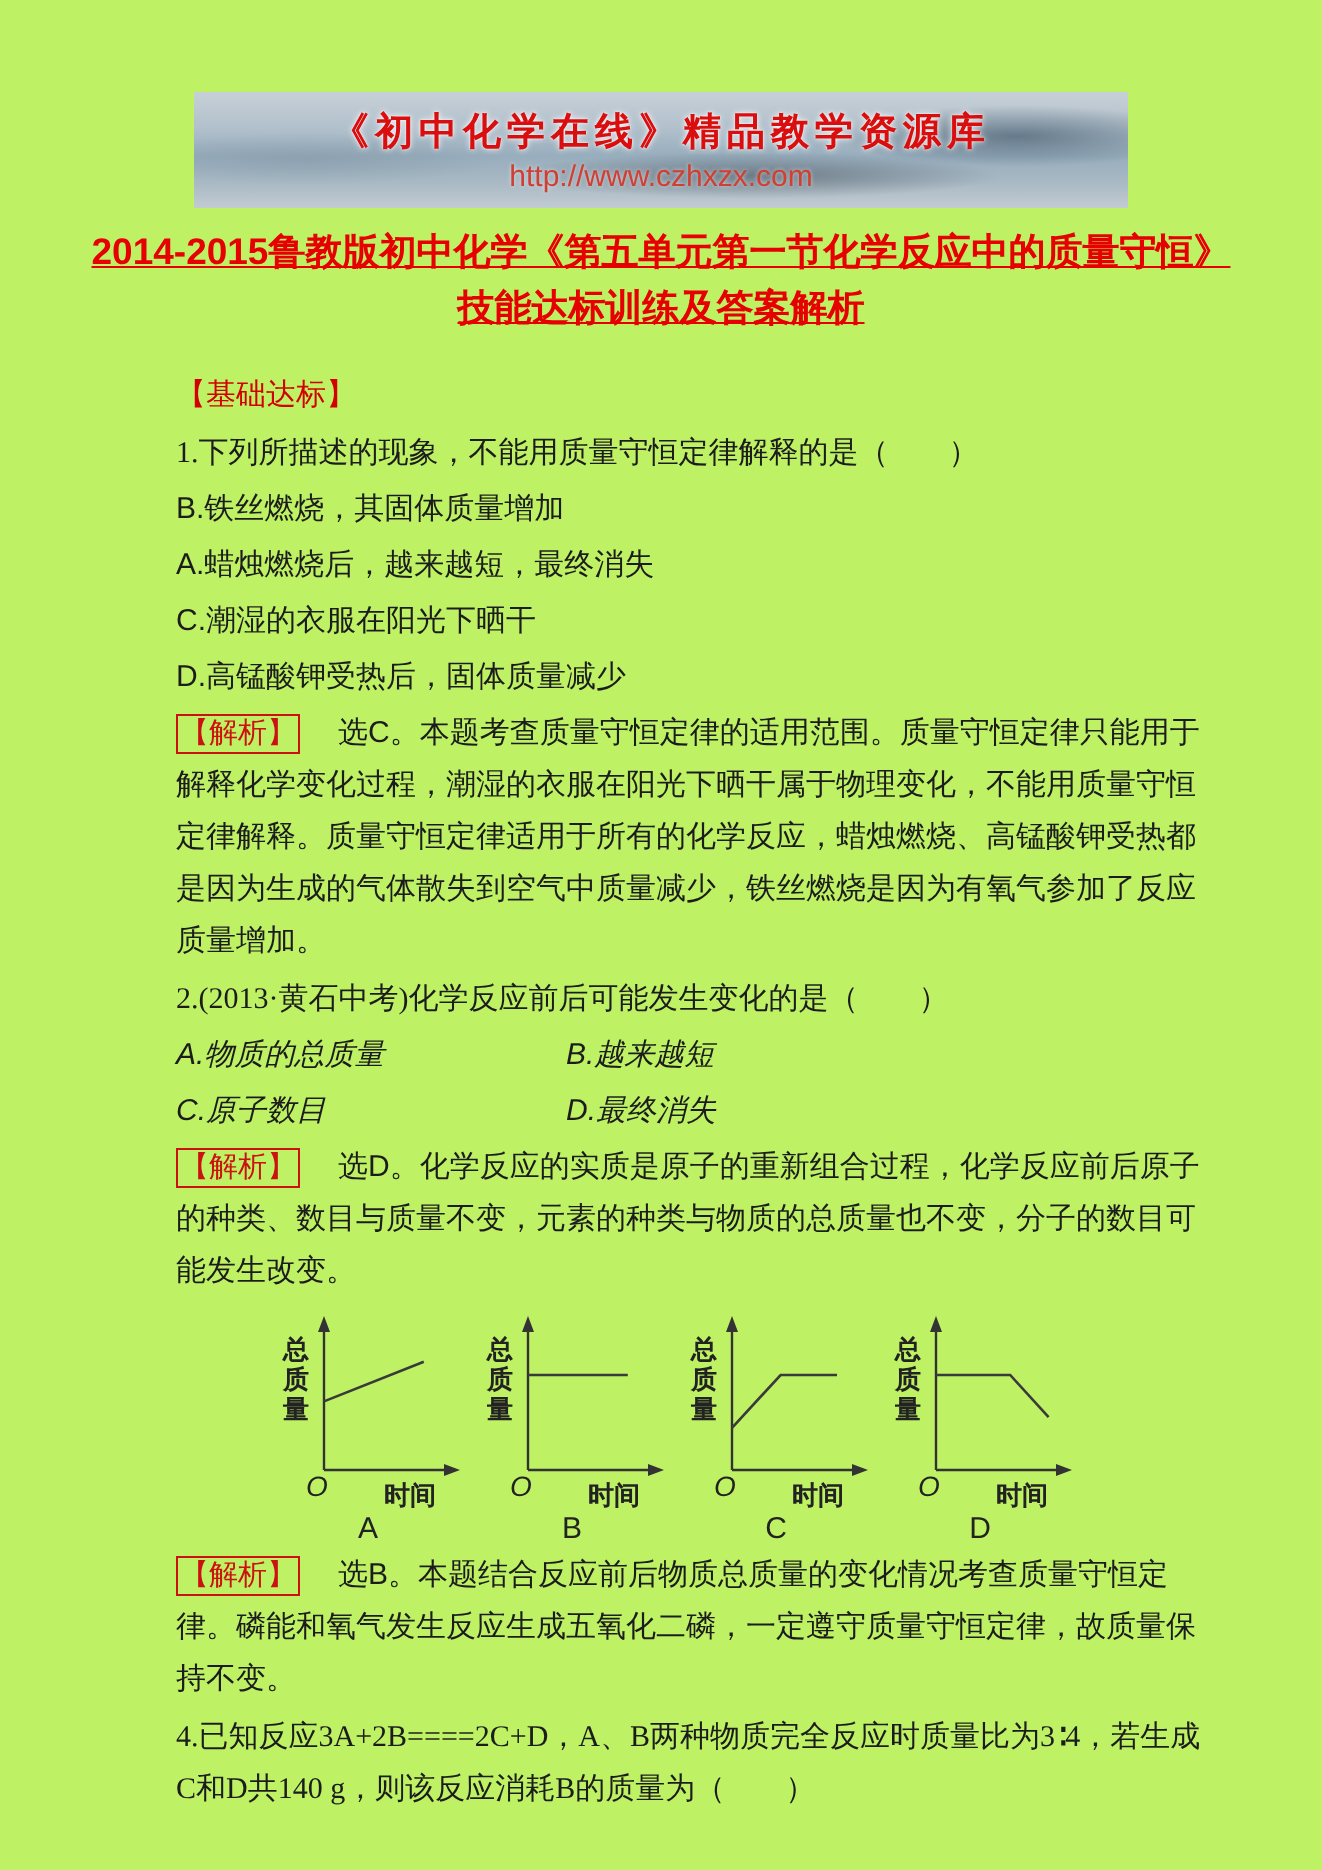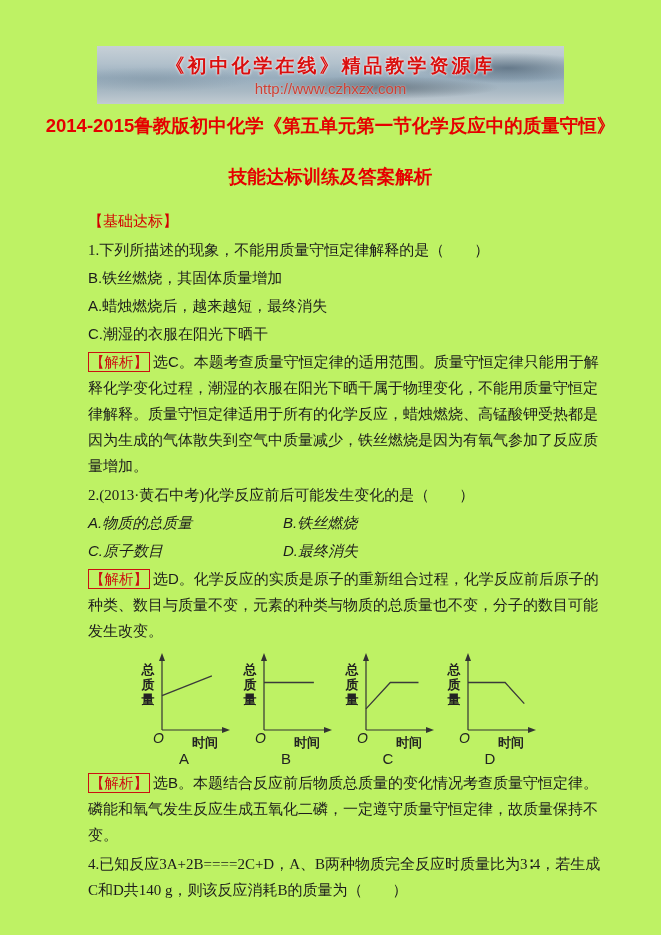--- a/index.html
+++ b/index.html
@@ -49,22 +49,23 @@
 
   
   .doc-title {
     margin: 9px 30px 0 30px;
     text-align: center;
     color: #e60000;
     font-weight: bold;
     font-size: 18.5px;
     line-height: 26px;
     white-space: nowrap;
-  }
-  .doc-title.second { margin-top: 25px; }
+    text-decoration: underline;
+  }
+  .doc-title.second { margin-top: 2px; }
 
   
   .content {
     margin: 10px 60px 0 88px;
     font-size: 15px;
     line-height: 26px;
   }
   .section-heading {
     color: #d40000;
     font-size: 15px;
@@ -78,21 +79,21 @@
     margin: 0 0 2px 0;
     font-style: italic;
   }
   .analysis { margin: 0 0 3px 0; }
   .analysis-label {
     display: inline-block;
     color: #cc1111;
     border: 1px solid #cc1111;
     line-height: 18px;
     padding: 0 1px;
-    margin-right: 3px;
+    margin-right: 19px;
     font-size: 14.5px;
     vertical-align: baseline;
   }
 
   
   .charts-row {
     display: flex;
     gap: 3px;
     margin: 4px 0 2px 44px;
   }
@@ -113,26 +114,27 @@
   <div class="doc-title second">技能达标训练及答案解析</div>
 
   <div class="content">
 
     <div class="section-heading">【基础达标】</div>
 
     <div class="para">1.下列所描述的现象，不能用质量守恒定律解释的是（　　）</div>
     <div class="option-line">B.铁丝燃烧，其固体质量增加</div>
     <div class="option-line">A.蜡烛燃烧后，越来越短，最终消失</div>
     <div class="option-line">C.潮湿的衣服在阳光下晒干</div>
+    <div class="option-line">D.高锰酸钾受热后，固体质量减少</div>
     <div class="analysis"><span class="analysis-label">【解析】</span><span>选C。本题考查质量守恒定律的适用范围。质量守恒定律只能用于解释化学变化过程，潮湿的衣服在阳光下晒干属于物理变化，不能用质量守恒定律解释。质量守恒定律适用于所有的化学反应，蜡烛燃烧、高锰酸钾受热都是因为生成的气体散失到空气中质量减少，铁丝燃烧是因为有氧气参加了反应质量增加。</span></div>
 
     <div class="para">2.(2013·黄石中考)化学反应前后可能发生变化的是（　　）</div>
     <div class="opt-grid">
       <span>A.物质的总质量</span>
-      <span>B.铁丝燃烧</span>
+      <span>B.越来越短</span>
     </div>
     <div class="opt-grid">
       <span>C.原子数目</span>
       <span>D.最终消失</span>
     </div>
     <div class="analysis"><span class="analysis-label">【解析】</span><span>选D。化学反应的实质是原子的重新组合过程，化学反应前后原子的种类、数目与质量不变，元素的种类与物质的总质量也不变，分子的数目可能发生改变。</span></div>
 
 
     <div class="charts-row">
       <div class="mini-chart"><svg width="99" height="120" viewBox="0 0 99 120">

